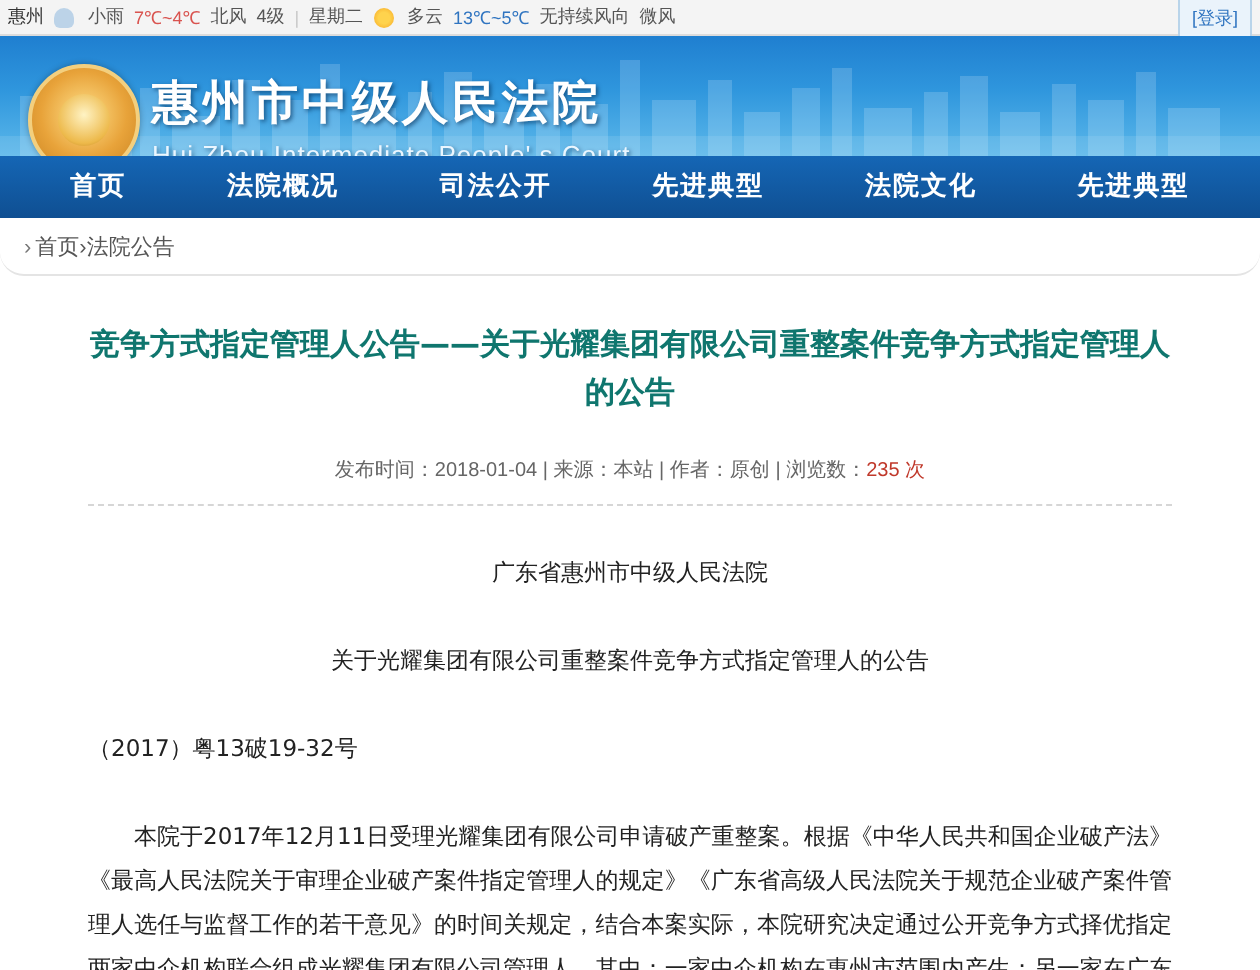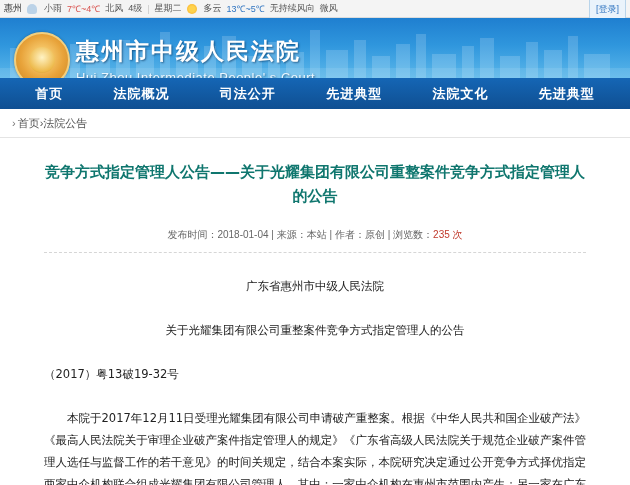--- a/index.html
+++ b/index.html
@@ -124,20 +124,21 @@
     font-family: "DejaVu Sans", sans-serif;
   }
 
   
   .crumb-wrap {
     border-bottom: 1px solid #e4e4e4;
     padding: 7px 12px 6px 12px;
     font-size: 11px;
     color: #555;
     background: #fff;
+    border-radius: 12px;
   }
   .crumb-wrap .arrow { color: #777; margin-right: 2px; }
   .crumb-wrap a { color: #555; text-decoration: none; }
 
   
   .article {
     padding: 22px 44px 0 44px;
   }
   .art-title {
     text-align: center;

